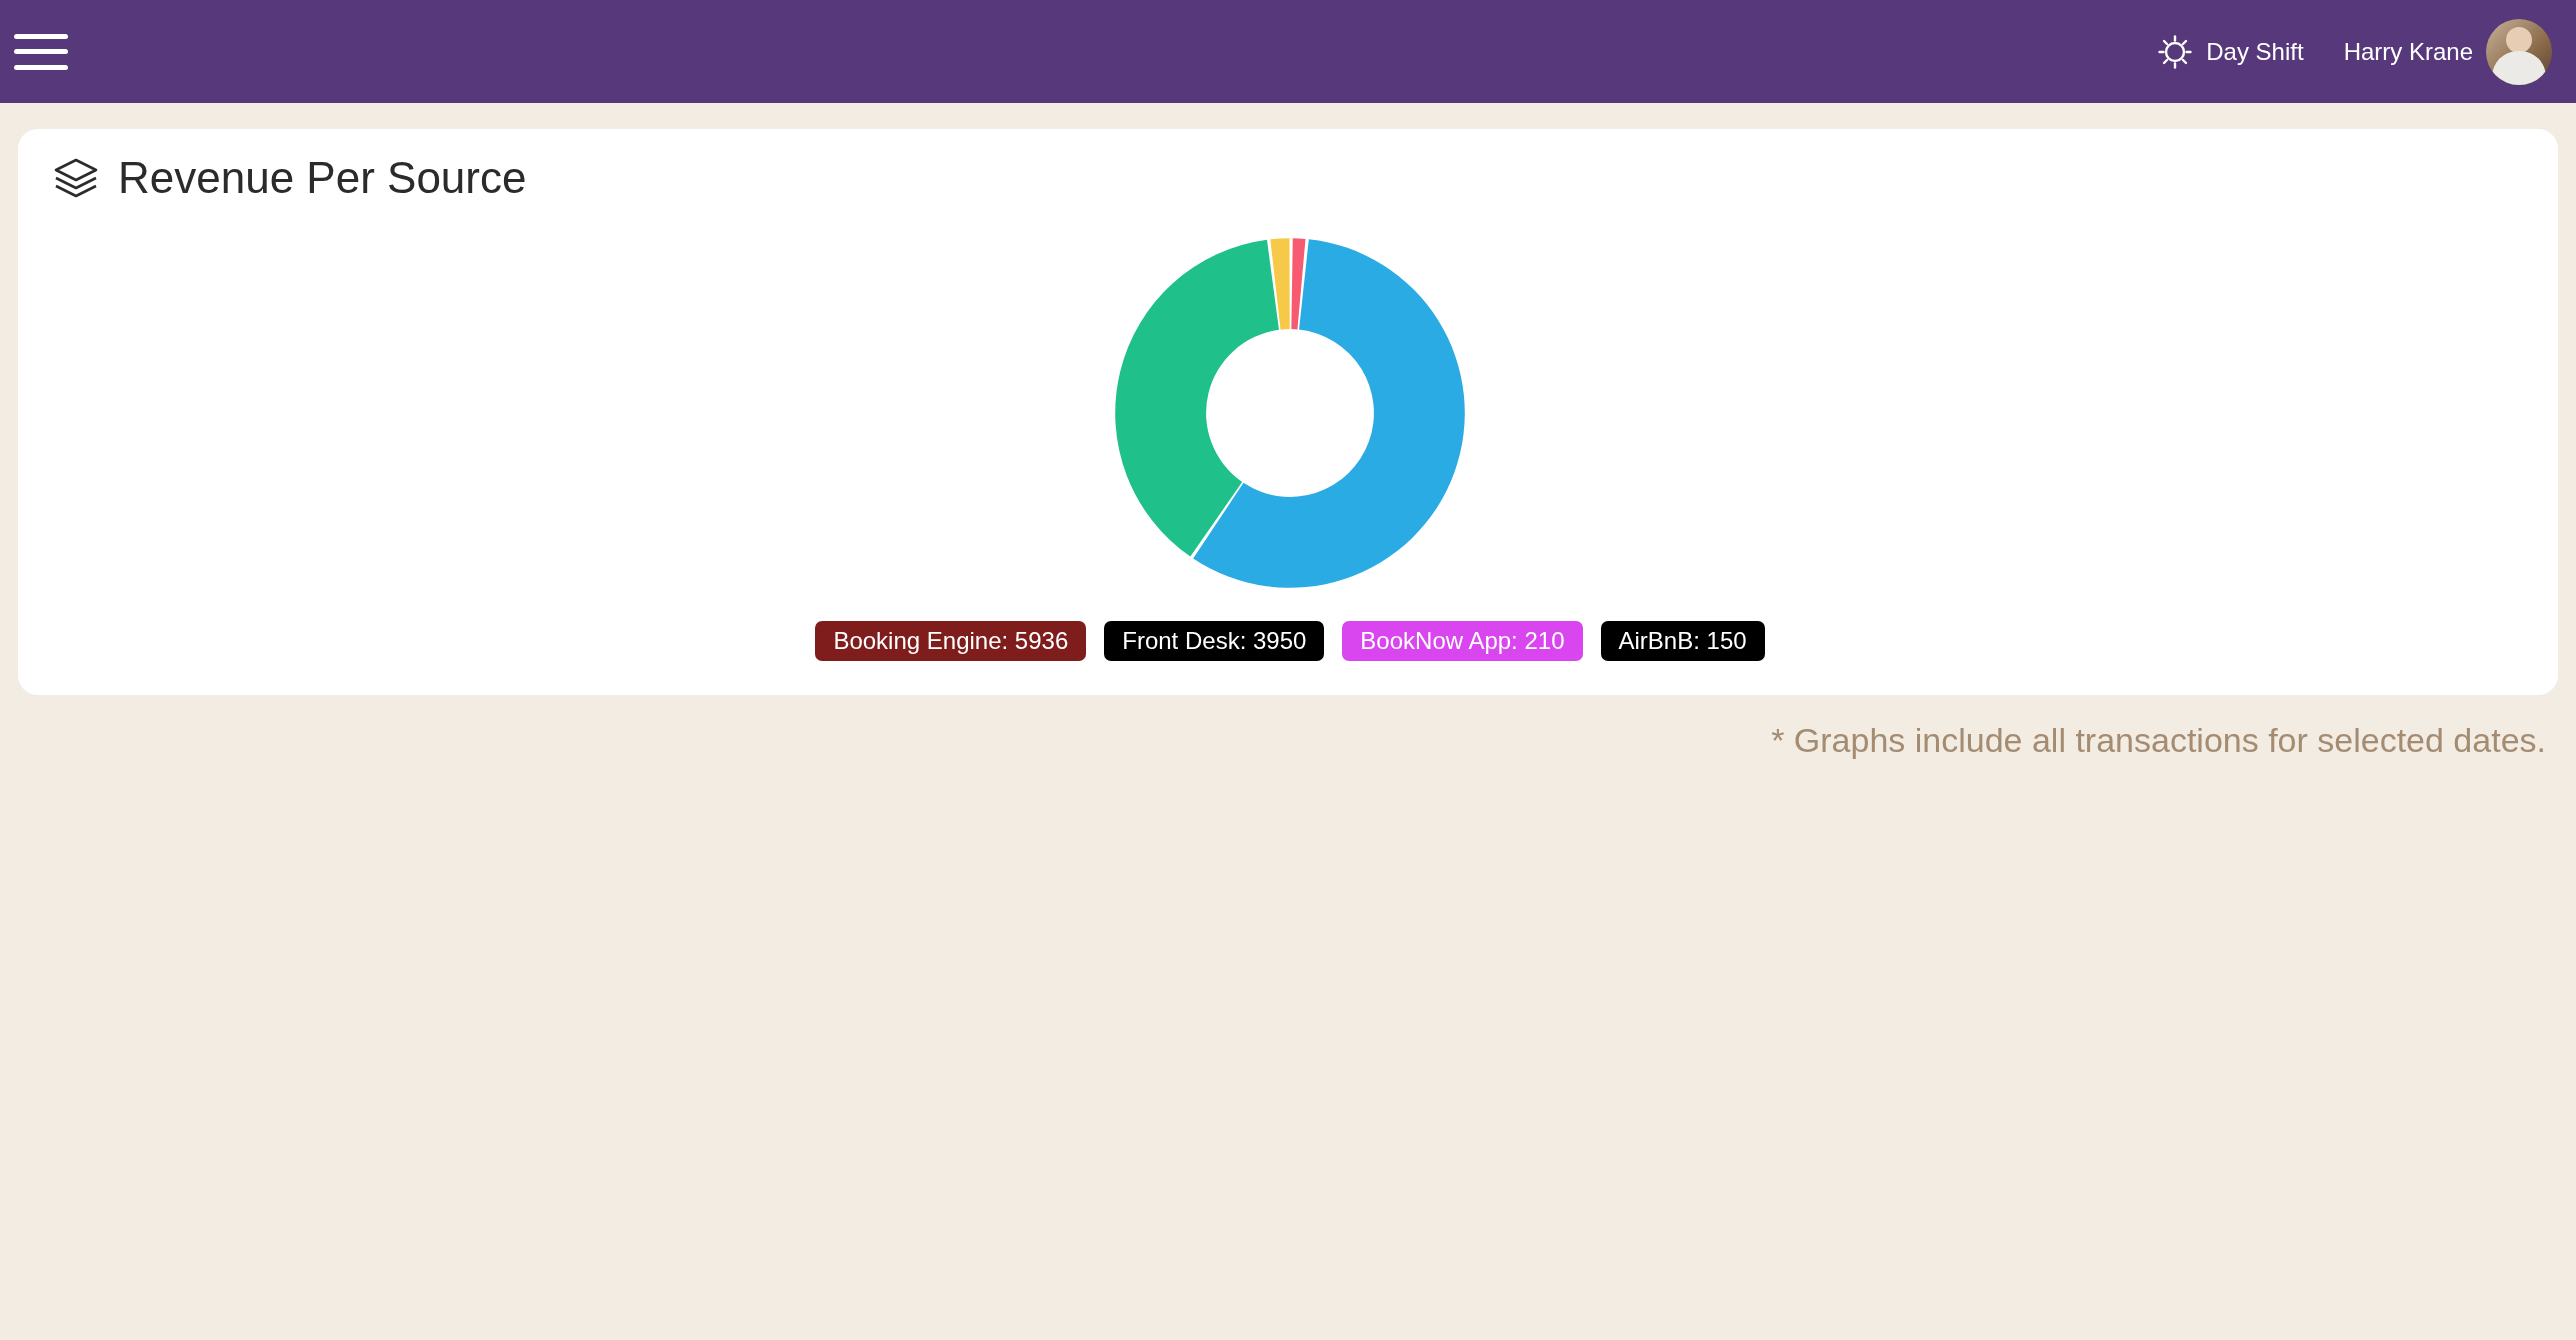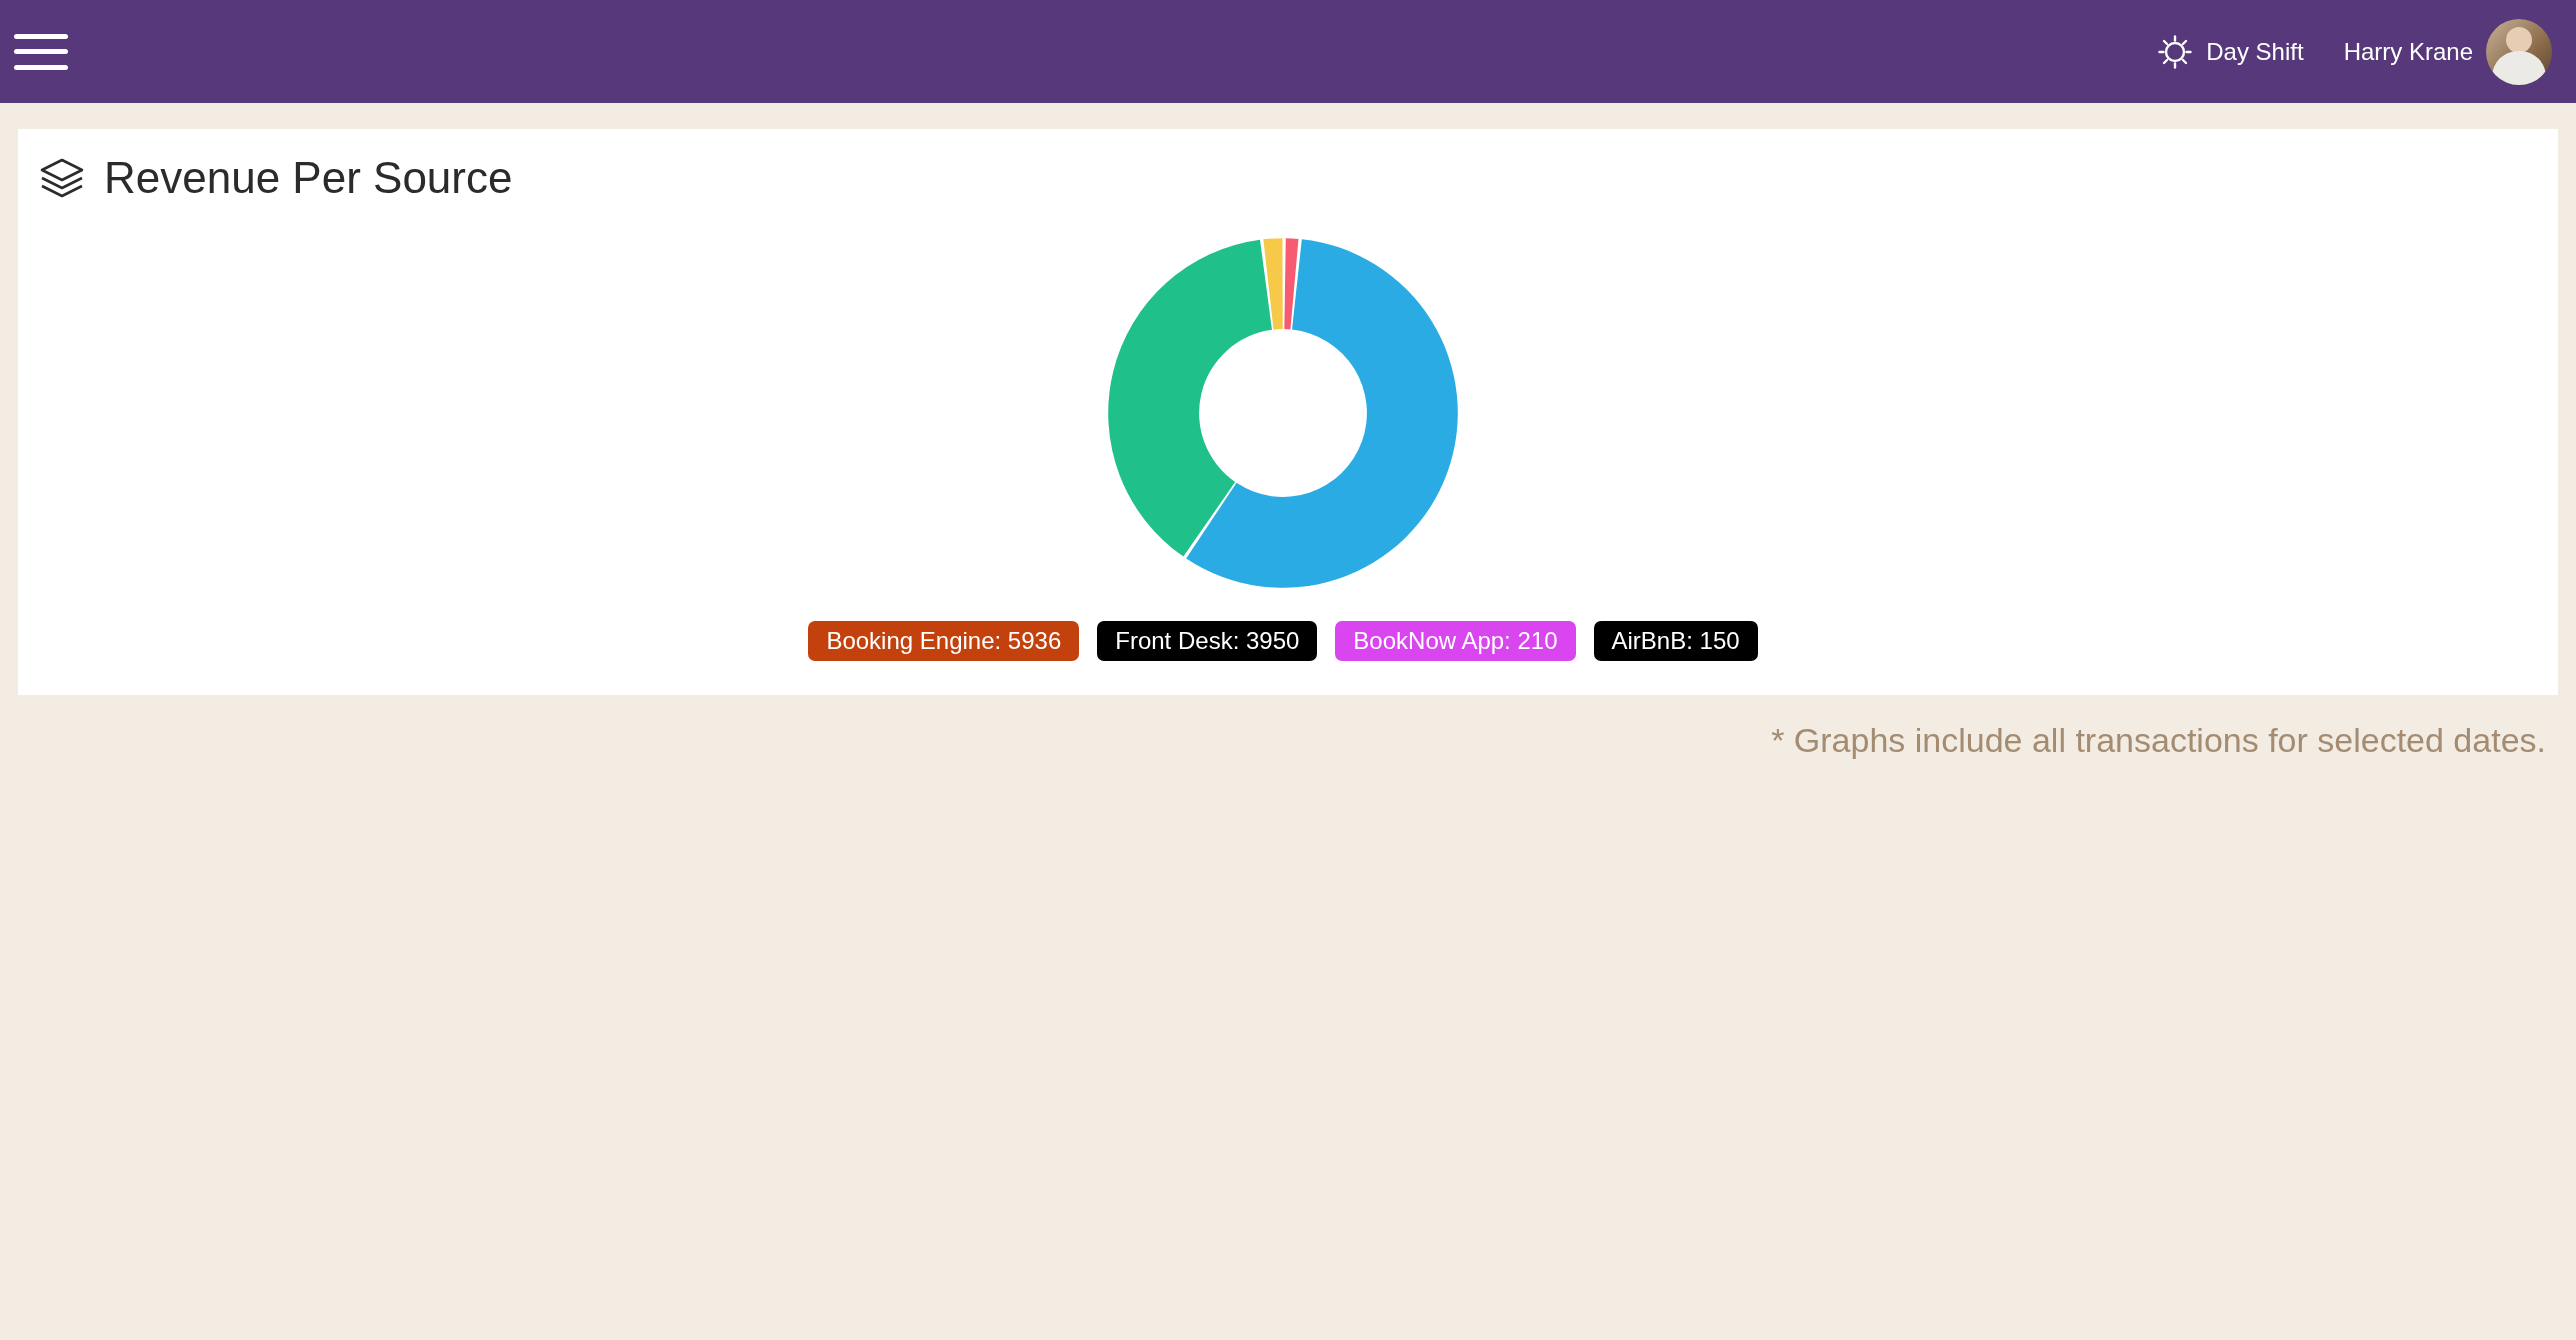--- a/index.html
+++ b/index.html
@@ -81,22 +81,22 @@
     bottom:-6px;left:50%;
     transform:translateX(-50%);
     width:54px;height:40px;border-radius:26px 26px 0 0;
     background:#eceae6;
   }
 
   
   .card {
     background: #fff;
     margin: 26px 18px 12px 18px;
-    border-radius: 0;
-    padding: 24px 30px 34px 20px;
+    border-radius: 20px;
+    padding: 24px 30px 34px 34px;
   }
   .card-title-row {
     display: flex;
     align-items: center;
     gap: 18px;
     margin-bottom: 20px;
   }
   .layers-icon { width: 48px; height: 48px; }
   .card-title {
     font-size: 44px;
@@ -181,21 +181,21 @@
   <div class="chart-wrap">
     <svg class="donut" id="donut-svg" viewBox="0 0 200 200">
         <path d="M 109.9122746053961 8.535543449123253 A 92 92 0 1 1 49.020499475688176 176.5838790235366 L 75.52983974833033 136.76026193129758 A 44.16 44.16 0 1 0 104.75789181059012 56.097060855579166 Z" fill="#2aabe4"></path>
         <path d="M 47.55967977338029 175.59108951807468 A 92 92 0 0 1 87.89024704136136 8.800472132358365 L 94.18731857985345 56.22422662353202 A 44.16 44.16 0 0 0 74.82864629122254 136.28372296867585 Z" fill="#20c08b"></path>
         <path d="M 89.64327640515953 8.584802814958195 A 92 92 0 0 1 99.70266495890479 8.000480480203947 L 99.8572791802743 55.84023063049789 A 44.16 44.16 0 0 0 95.02877267447657 56.120705351179936 Z" fill="#f7c948"></path>
         <path d="M 101.46887523092906 8.011726804141148 A 92 92 0 0 1 108.1545642570849 8.362108918978976 L 103.91419084340076 56.01381228110991 A 44.16 44.16 0 0 0 100.70506011084595 55.845628865987756 Z" fill="#f65b72"></path>
       </svg>
   </div>
 
   <div class="legend" id="legend">
-      <div class="legend-item" style="background: #c2410c;">Booking Engine: 5936</div>
+      <div class="legend-item" style="background: #7f1d1d;">Booking Engine: 5936</div>
       <div class="legend-item" style="background: #000000;">Front Desk: 3950</div>
       <div class="legend-item" style="background: #d946ef;">BookNow App: 210</div>
       <div class="legend-item" style="background: #000000;">AirBnB: 150</div>
     </div>
 </div>
 
 <div class="footnote">* Graphs include all transactions for selected dates.</div>
 
 
 </body></html>

